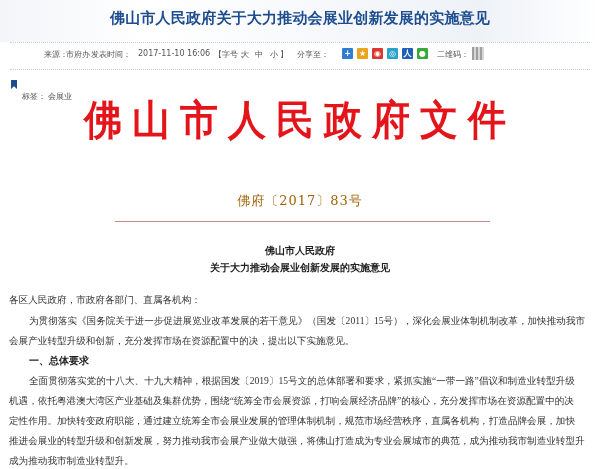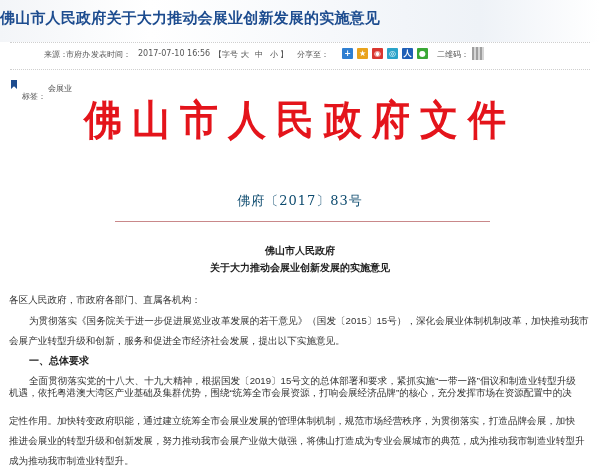--- a/index.html
+++ b/index.html
@@ -4,21 +4,21 @@
 <style>
   * { margin: 0; padding: 0; box-sizing: border-box; }
   html, body { width: 600px; height: 469px; overflow: hidden; background: #ffffff; }
   body { font-family: "DejaVu Sans", "Liberation Sans", sans-serif; color: #333; position: relative; }
 
   .header-band {
     position: absolute; left: 0; top: 0; width: 600px; height: 42px;
     background: linear-gradient(90deg, #f3f5f8 0%, #ffffff 25%, #f6f8fb 55%, #eef2f7 80%, #ffffff 100%);
   }
   .page-title {
-    position: absolute; left: 0; top: 9px; width: 600px; text-align: left;
+    position: absolute; left: 0; top: 9px; width: 600px; text-align: center;
     font-size: 15px; font-weight: bold; color: #1d4c8f; letter-spacing: 0.2px;
   }
   .dotline {
     position: absolute; left: 10px; width: 580px; height: 0;
     border-top: 1px dotted #cfcfcf;
   }
   .meta-bar {
     position: absolute; left: 0; top: 47px; width: 524px; height: 16px;
     font-size: 8px; color: #555; white-space: nowrap;
   }
@@ -36,69 +36,69 @@
       #aaa;
     opacity: 0.8;
   }
 
   .tag-row { position: absolute; left: 11px; top: 79px; height: 12px; font-size: 8px; color: #555; }
   .bookmark-icon {
     position: absolute; left: 0; top: 1px; width: 6px; height: 9px; background: #1d4c8f;
     clip-path: polygon(0 0, 100% 0, 100% 100%, 50% 70%, 0 100%);
   }
   .tag-label { position: absolute; left: 11px; top: 12px; white-space: nowrap; }
-  .tag-value { position: absolute; left: 37px; top: 4px; white-space: nowrap; cursor: pointer; }
+  .tag-value { position: absolute; left: 37px; top: 12px; white-space: nowrap; cursor: pointer; }
 
   .red-head {
     position: absolute; left: 0; top: 95px; width: 600px; text-align: center;
     font-family: "DejaVu Serif", "Liberation Serif", serif;
     font-size: 38px; color: #e4141b; letter-spacing: 10px; font-weight: bold;
     transform: scaleY(1.08);
   }
   .doc-number {
     position: absolute; left: 0; top: 192px; width: 600px; text-align: center;
     font-family: "DejaVu Serif", "Liberation Serif", serif;
-    font-size: 13px; color: #0c4a6e; letter-spacing: 1px;
+    font-size: 13px; color: #a16207; letter-spacing: 1px;
   }
   .red-rule {
     position: absolute; left: 115px; top: 221px; width: 375px; height: 1px; background: #c9888a;
   }
   .issuer {
     position: absolute; left: 0; top: 244px; width: 600px; text-align: center;
     font-family: "DejaVu Serif", "Liberation Serif", serif;
     font-size: 10px; font-weight: bold; color: #222;
   }
   .doc-subject {
     position: absolute; left: 0; top: 261px; width: 600px; text-align: center;
     font-family: "DejaVu Serif", "Liberation Serif", serif;
     font-size: 10px; font-weight: bold; color: #222;
   }
   .body-text {
     position: absolute; left: 9px; width: 585px;
     font-size: 9.6px; color: #333; white-space: nowrap; overflow: hidden;
-    font-family: Liberation Sans, sans-serif;
+    font-family: Liberation Serif, serif;
   }
   .indent { left: 29px; width: 565px; }
   .section-heading {
     position: absolute; left: 29px; top: 354px; font-size: 10px; font-weight: bold;
     font-family: Liberation Serif, serif; color: #222;
   }
 </style>
 </head>
 <body>
 
 <div class="header-band"></div>
 <h1 class="page-title">佛山市人民政府关于大力推动会展业创新发展的实施意见</h1>
 <div class="dotline" style="top:42px"></div>
 
 <div class="meta-bar">
   <span style="left:44px">来源：</span>
   <span style="left:66px">市府办</span>
   <span style="left:91px">发表时间：</span>
-  <span style="left:138px">2017-07-10 16:56</span>
+  <span style="left:138px">2017-11-10 16:06</span>
   <span style="left:214px">【字号：</span>
   <span style="left:241px" class="fs-btn">大</span>
   <span style="left:255px" class="fs-btn">中</span>
   <span style="left:270px" class="fs-btn">小</span>
   <span style="left:280px">】</span>
   <span style="left:297px">分享至：</span>
 
   <div class="share-icons">
     <div class="share-icon" style="left:0px;background:#2f7fd1">+</div>
     <div class="share-icon" style="left:15px;background:#e9a31c">★</div>
@@ -120,22 +120,22 @@
 </div>
 
 <div class="red-head">佛山市人民政府文件</div>
 <div class="doc-number">佛府〔2017〕83号</div>
 <div class="red-rule"></div>
 
 <div class="issuer">佛山市人民政府</div>
 <div class="doc-subject">关于大力推动会展业创新发展的实施意见</div>
 
 <div class="body-text" style="top:294px">各区人民政府，市政府各部门、直属各机构：</div>
-<div class="body-text indent" style="top:315px">为贯彻落实《国务院关于进一步促进展览业改革发展的若干意见》（国发〔2015〕15号），深化会展业体制机制改革，加快推动我市</div>
-<div class="body-text" style="top:335px">会展产业转型升级和创新，服务和促进全市经济社会发展，提出以下实施意见。</div>
+<div class="body-text indent" style="top:315px">为贯彻落实《国务院关于进一步促进展览业改革发展的若干意见》（国发〔2011〕15号），深化会展业体制机制改革，加快推动我市</div>
+<div class="body-text" style="top:335px">会展产业转型升级和创新，充分发挥市场在资源配置中的决，提出以下实施意见。</div>
 
 <div class="section-heading">一、总体要求</div>
 
 <div class="body-text indent" style="top:375px">全面贯彻落实党的十八大、十九大精神，根据国发〔2019〕15号文的总体部署和要求，紧抓实施“一带一路”倡议和制造业转型升级</div>
-<div class="body-text" style="top:387px">机遇，依托粤港澳大湾区产业基础及集群优势，围绕“统筹全市会展资源，打响会展经济品牌”的核心，充分发挥市场在资源配置中的决</div>
-<div class="body-text" style="top:415px">定性作用。加快转变政府职能，通过建立统筹全市会展业发展的管理体制机制，规范市场经营秩序，为贯彻落实，打造品牌会展，加快</div>
+<div class="body-text" style="top:395px">机遇，依托粤港澳大湾区产业基础及集群优势，围绕“统筹全市会展资源，打响会展经济品牌”的核心，充分发挥市场在资源配置中的决</div>
+<div class="body-text" style="top:415px">定性作用。加快转变政府职能，通过建立统筹全市会展业发展的管理体制机制，规范市场经营秩序，直属各机构，打造品牌会展，加快</div>
 <div class="body-text" style="top:435px">推进会展业的转型升级和创新发展，努力推动我市会展产业做大做强，将佛山打造成为专业会展城市的典范，成为推动我市制造业转型升</div>
 <div class="body-text" style="top:455px">成为推动我市制造业转型升。</div>
 
 </body></html>

